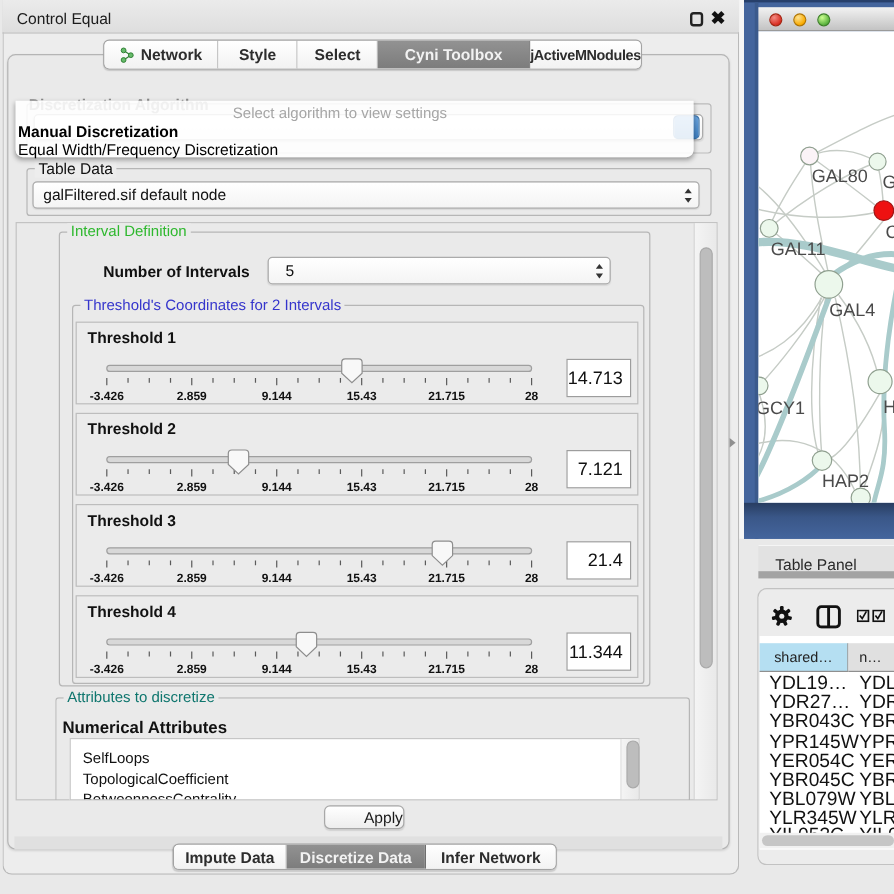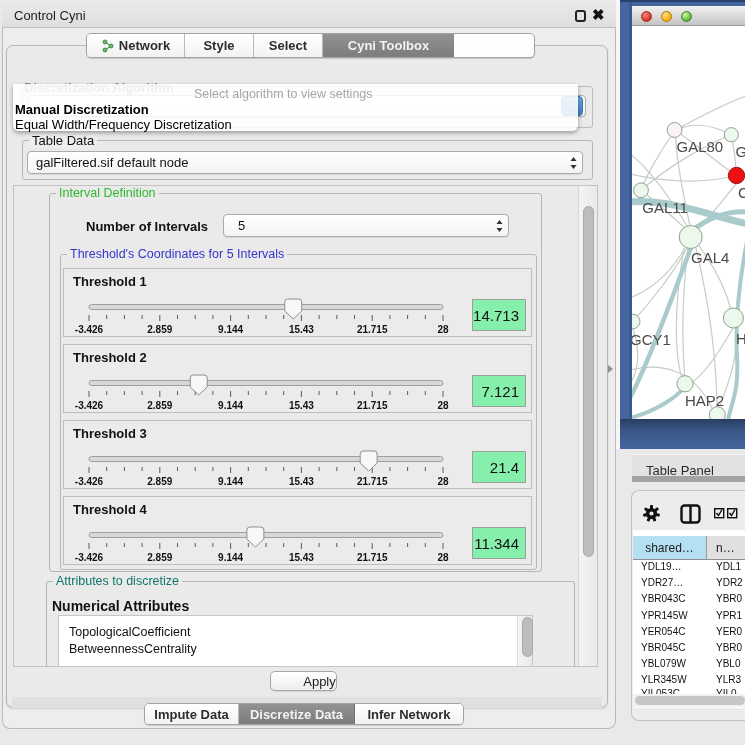--- a/index.html
+++ b/index.html
@@ -39,21 +39,21 @@
 .grp { position:absolute; border:1px solid #b6b6b6; border-radius:3px; }
 .grp .lbl { position:absolute; top:-8px; left:6px; background:#eaeaea; padding:0 3px; font-size:12.5px; white-space:nowrap; }
 
 
 .combo { position:absolute; background:linear-gradient(#ffffff,#f4f4f4); border:1px solid #ababab; border-radius:4px; font-size:13px; color:#111; display:flex; align-items:center; padding-left:8px; box-shadow:0 1px 1px rgba(0,0,0,0.08); }
 .combo .arr { position:absolute; right:4px; top:50%; transform:translateY(-50%); width:9px; height:14px; }
 
 
 .thp { position:absolute; left:63px; width:469px; height:69px; border:1px solid #bdbdbd; background:#ebebeb; }
 .thp .ttl { position:absolute; left:9px; top:5px; font-size:13px; font-weight:bold; color:#111; }
-.valbox { position:absolute; left:472px; width:54px; height:32px; background:#86efac; border:1px solid #9d9d9d; font-size:15px; color:#111; display:flex; align-items:center; justify-content:flex-end; padding-right:6px; }
+.valbox { position:absolute; left:472px; width:54px; height:32px; background:#ffffff; border:1px solid #9d9d9d; font-size:15px; color:#111; display:flex; align-items:center; justify-content:flex-end; padding-right:6px; }
 
 
 .sld { position:absolute; left:63px; width:475px; height:40px; }
 
 
 .vsb { position:absolute; background:linear-gradient(to right,#f4f4f4,#e9e9e9); border-left:1px solid #d6d6d6; }
 .vsb .th { position:absolute; left:4px; width:11px; background:#bdbdbd; border:1px solid #aaa; border-radius:6px; }
 
 
 #popup { position:absolute; left:13px; top:84px; width:565px; height:47px; background:rgba(255,255,255,0.87); border-radius:0 0 6px 6px; box-shadow:0 2px 4px rgba(0,0,0,0.35); }
@@ -68,45 +68,46 @@
 
 #netframe { position:absolute; left:620px; top:0; width:125px; height:449px; background:#44659d; }
 #nettitle { position:absolute; left:632px; top:6px; width:113px; height:20px; background:linear-gradient(#f2f2f2,#c3c3c3); border-bottom:1px solid #9a9a9a; }
 .tl { position:absolute; top:11px; width:11px; height:11px; border-radius:50%; }
 #netcanvas { position:absolute; left:632px; top:26px; width:113px; height:393px; background:#fff; }
 #tablepanelbar { position:absolute; left:632px; top:454px; width:125px; height:28px; background:#e2e2e2; border-top:1px solid #f5f5f5; border-bottom:6px solid #a3a3a3; }
 #tablepanelbar span { position:absolute; left:14px; top:8px; font-size:13px; color:#2a2a2a; }
 #tblpane { position:absolute; left:631px; top:490px; width:114px; height:231px; background:#ececec; border:1px solid #c2c2c2; border-radius:8px 0 0 8px; border-right:none; }
 #tbl { position:absolute; left:633px; top:530px; width:112px; height:178px; background:#fff; }
 .hdr { position:absolute; top:536px; height:24px; font-size:12px; color:#222; display:flex; align-items:center; justify-content:center; }
-.row { position:absolute; font-size:10px; color:#111; white-space:nowrap; }
+.row { position:absolute; font-size:16px; color:#111; white-space:nowrap; }
 </style>
 </head>
 <body>
 
 <div id="win"></div>
 <div id="titlebar">
-    <span class="t">Control Cyni</span>
+    <span class="t">Control Equal</span>
   </div>
 <div id="float-ic"></div>
 <div id="close-ic">✖</div>
 
 <div id="pane"></div>
 
 <div class="seg" style="left:86px; top:33px; width:449px;">
   <div class="s" style="width:98px;"><svg width="14" height="14" viewBox="0 0 14 14" style="margin-right:4px;">
         <line x1="4" y1="3" x2="10" y2="7" stroke="#2e7d32" stroke-width="1"></line>
         <line x1="4" y1="11" x2="10" y2="7" stroke="#2e7d32" stroke-width="1"></line>
         <circle cx="4" cy="3" r="2" fill="#66bb6a" stroke="#2e7d32" stroke-width="0.8"></circle>
         <circle cx="4" cy="11" r="2" fill="#66bb6a" stroke="#2e7d32" stroke-width="0.8"></circle>
         <circle cx="10" cy="7" r="2" fill="#66bb6a" stroke="#2e7d32" stroke-width="0.8"></circle>
       </svg>Network</div>
   <div class="s" style="width:69px;">Style</div>
   <div class="s" style="width:69px;">Select</div>
   <div class="s on" style="width:131px;">Cyni Toolbox</div>
+  <div class="s" style="width:100px; flex:1; font-size:12px; letter-spacing:-0.3px;">jActiveMNodules</div>
 </div>
 
 <div class="grp" style="left:22px; top:86px; width:571px; height:42px; border-color:#bbb;"></div>
 <div class="abs" style="left:24px; top:80px; font-size:13px; font-weight:bold; color:#8a8a8a; background:transparent;">Discretization Algorithm</div>
 <div class="combo" style="left:28px; top:95px; width:558px; height:22px; color:#999;">
   <div class="arr" style="right:2px; width:22px; height:20px; background:linear-gradient(#6aa5e0,#3d7fc1); border-radius:4px; border:1px solid #3873ad;"></div>
 </div>
 
 <div class="grp" style="left:22px; top:140px; width:571px; height:40px;">
   <span class="lbl" style="background:#ededed; font-size:13px; color:#111;">Table Data</span>
@@ -130,21 +131,21 @@
 </div>
 <div class="abs" style="left:86px; top:219px; font-size:13px; font-weight:bold; color:#111;">Number of Intervals</div>
 <div class="combo" style="left:223px; top:214px; width:286px; height:23px; padding-left:14px;">5
   <svg class="arr" viewBox="0 0 9 14">
       <path d="M4.5 1 L7.5 5 H1.5 Z" fill="#333"></path>
       <path d="M4.5 13 L7.5 9 H1.5 Z" fill="#333"></path>
     </svg>
 </div>
 
 <div class="grp" style="left:60px; top:254px; width:477px; height:316px;">
-  <span class="lbl" style="background:#eaeaea; color:#3535cc;">Threshold's Coordinates for 5 Intervals</span>
+  <span class="lbl" style="background:#eaeaea; color:#3535cc;">Threshold's Coordinates for 2 Intervals</span>
 </div>
 
 <div class="thp" style="top:268px;">
     <div class="ttl">Threshold 1</div>
   </div>
 <div class="valbox" style="top:299px;">14.713</div>
 <div class="thp" style="top:344px;">
     <div class="ttl">Threshold 2</div>
   </div>
 <div class="valbox" style="top:375px;">7.121</div>
@@ -280,20 +281,21 @@
     <text x="309.2" y="37" font-size="10" font-weight="bold" text-anchor="middle" fill="#111">21.715</text>
     <text x="380" y="37" font-size="10" font-weight="bold" text-anchor="middle" fill="#111">28</text>
     <path d="M 183.88 15 L 183.88 6 Q 183.88 3 186.88 3 L 197.88 3 Q 200.88 3 200.88 6 L 200.88 15 L 192.38 23 Z" fill="#f8f8f8" stroke="#8e8e8e" stroke-width="1"></path>
   </svg>
 
 <div class="grp" style="left:46px; top:581px; width:529px; height:86px; border-bottom:none; border-radius:3px 3px 0 0;">
   <span class="lbl" style="background:#eaeaea; color:#0f766e;">Attributes to discretize</span>
 </div>
 <div class="abs" style="left:52px; top:598px; font-size:14px; font-weight:bold; color:#111;">Numerical Attributes</div>
 <div id="attrlist">
+  <div>SelfLoops</div>
   <div>TopologicalCoefficient</div>
   <div>BetweennessCentrality</div>
 </div>
 <div class="vsb" style="left:517px; top:616px; width:15px; height:50px; border-left:1px solid #ddd;">
   <div class="th" style="top:1px; height:40px;"></div>
 </div>
 
 <div class="abs" style="left:12px; top:697px; width:590px; height:11px; background:#e0e0e0;"></div>
 <div class="btn" style="left:270px; top:671px; width:67px; height:20px;padding-left:32px;">Apply</div>
 <div class="seg" style="left:144px; top:703px; width:320px; height:22px;">

